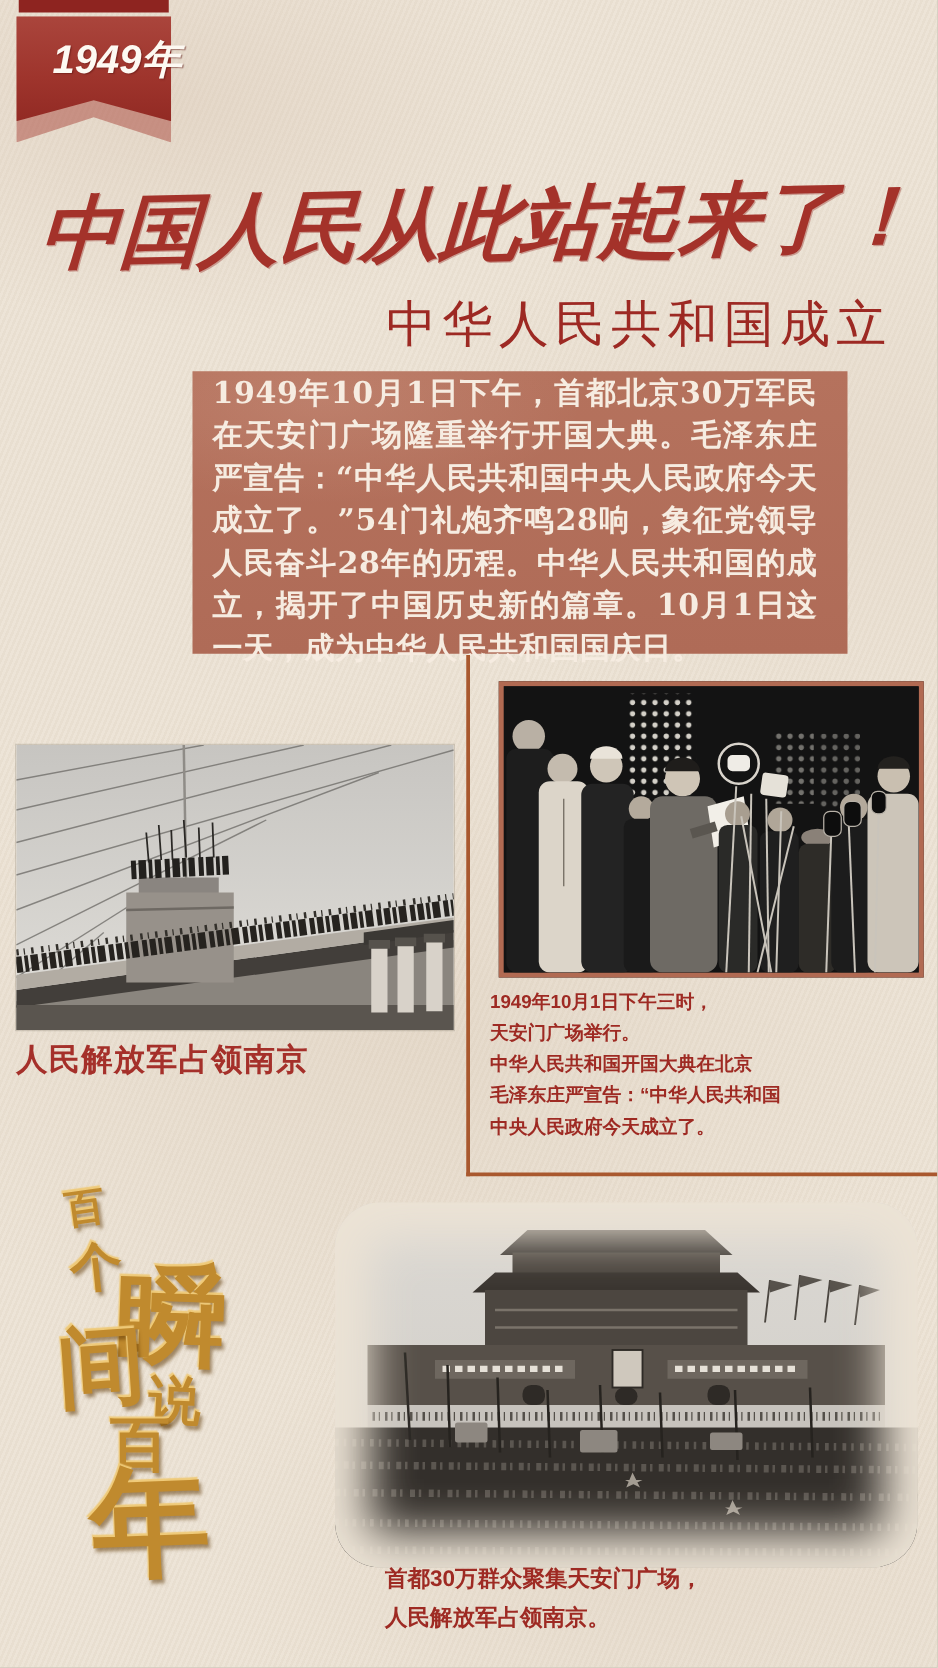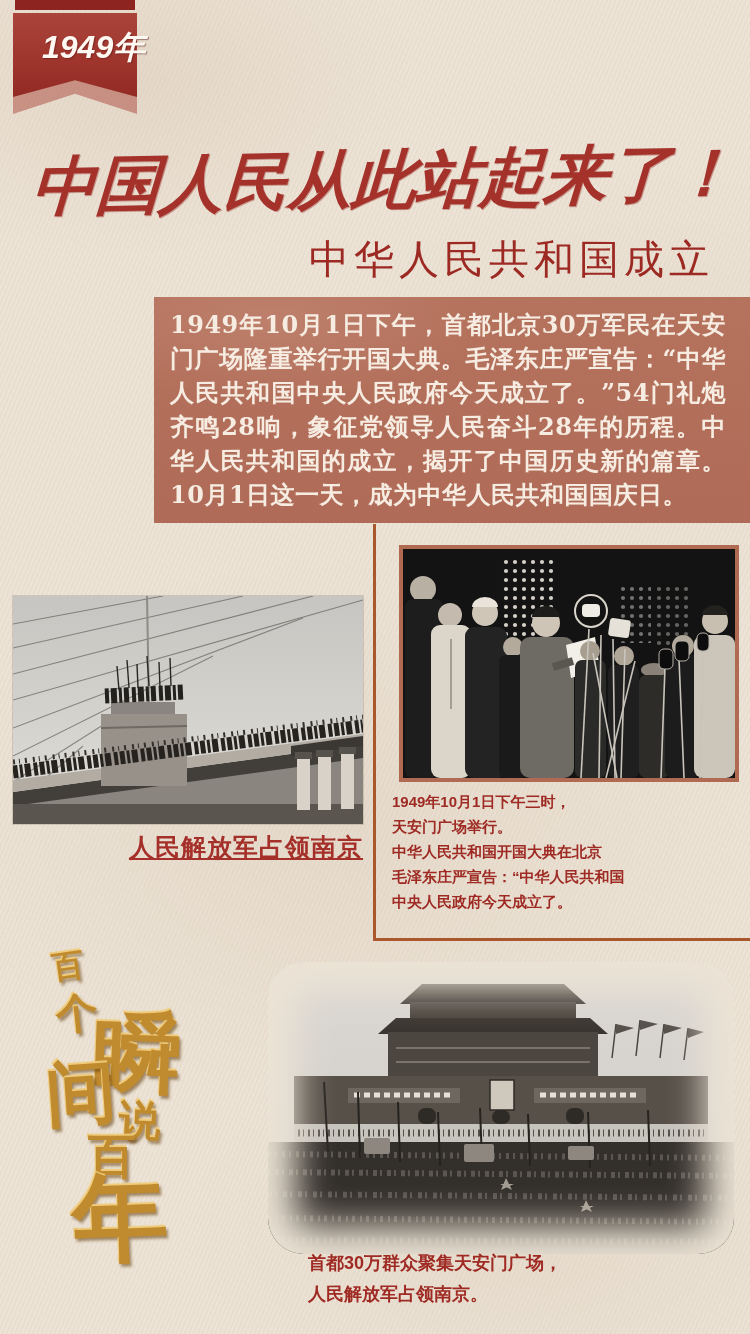--- a/index.html
+++ b/index.html
@@ -46,37 +46,37 @@
     text-shadow:1px 1px 0 rgba(140,30,22,.35);
   }
   .subtitle{
     right:36px;top:232px;
     font-size:40px;font-weight:normal;color:#9d2923;letter-spacing:5px;
     font-family:"Liberation Sans",sans-serif;white-space:nowrap;
   }
 
   
   .intro{
-    left:154px;top:297px;width:596px;height:226px;box-sizing:border-box;
+    left:154px;top:297px;width:524px;height:226px;box-sizing:border-box;
     background:
       radial-gradient(ellipse 300px 120px at 20% 10%, rgba(255,230,215,.12), transparent 70%),
       linear-gradient(180deg,#b5725d 0%,#af6b57 100%);
-    padding:11px 24px 0 16px;
+    padding:0 24px 0 16px;
   }
   .intro p{
     margin:0;color:#f6ece1;font-size:24px;line-height:34px;font-weight:bold;
     font-family:"DejaVu Serif","Liberation Serif",serif;
     text-align:justify;letter-spacing:.5px;
   }
 
   
   .photo-nanjing{left:13px;top:596px;width:350px;height:228px;box-shadow:0 0 0 1px rgba(120,110,95,.25);}
   .caption-nanjing{
-    left:13px;top:831px;width:350px;text-align:right;
-    color:#a5302a;font-size:25px;font-weight:bold;letter-spacing:1px;text-decoration:underline;
+    left:13px;top:831px;width:350px;text-align:left;
+    color:#a5302a;font-size:25px;font-weight:bold;letter-spacing:1px;
   }
 
   .vrule{left:373px;top:524px;width:3px;height:417px;background:#a9582e;}
   .hrule{left:373px;top:938px;width:377px;height:3px;background:#a9582e;}
 
   .frame-ceremony{
     left:399px;top:545px;width:332px;height:229px;
     border:4px solid #b16a52;background:#141414;
   }
   .caption-ceremony{

